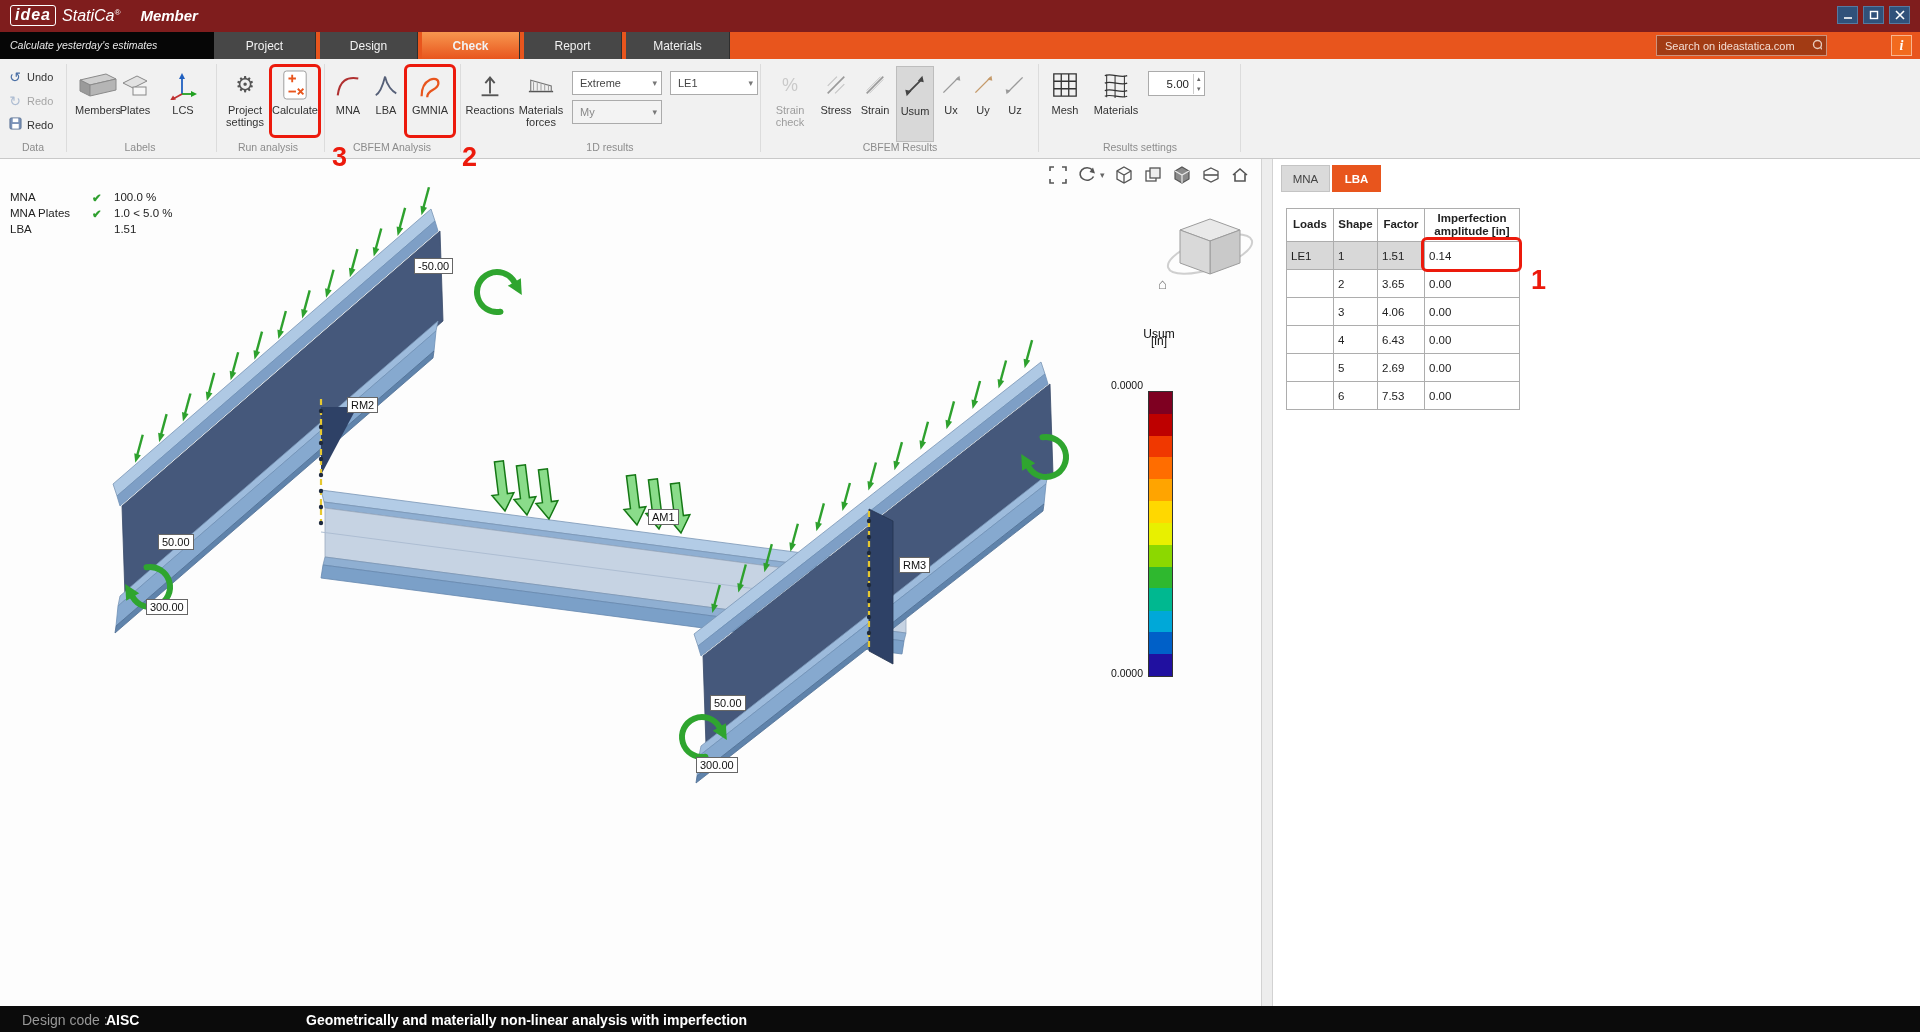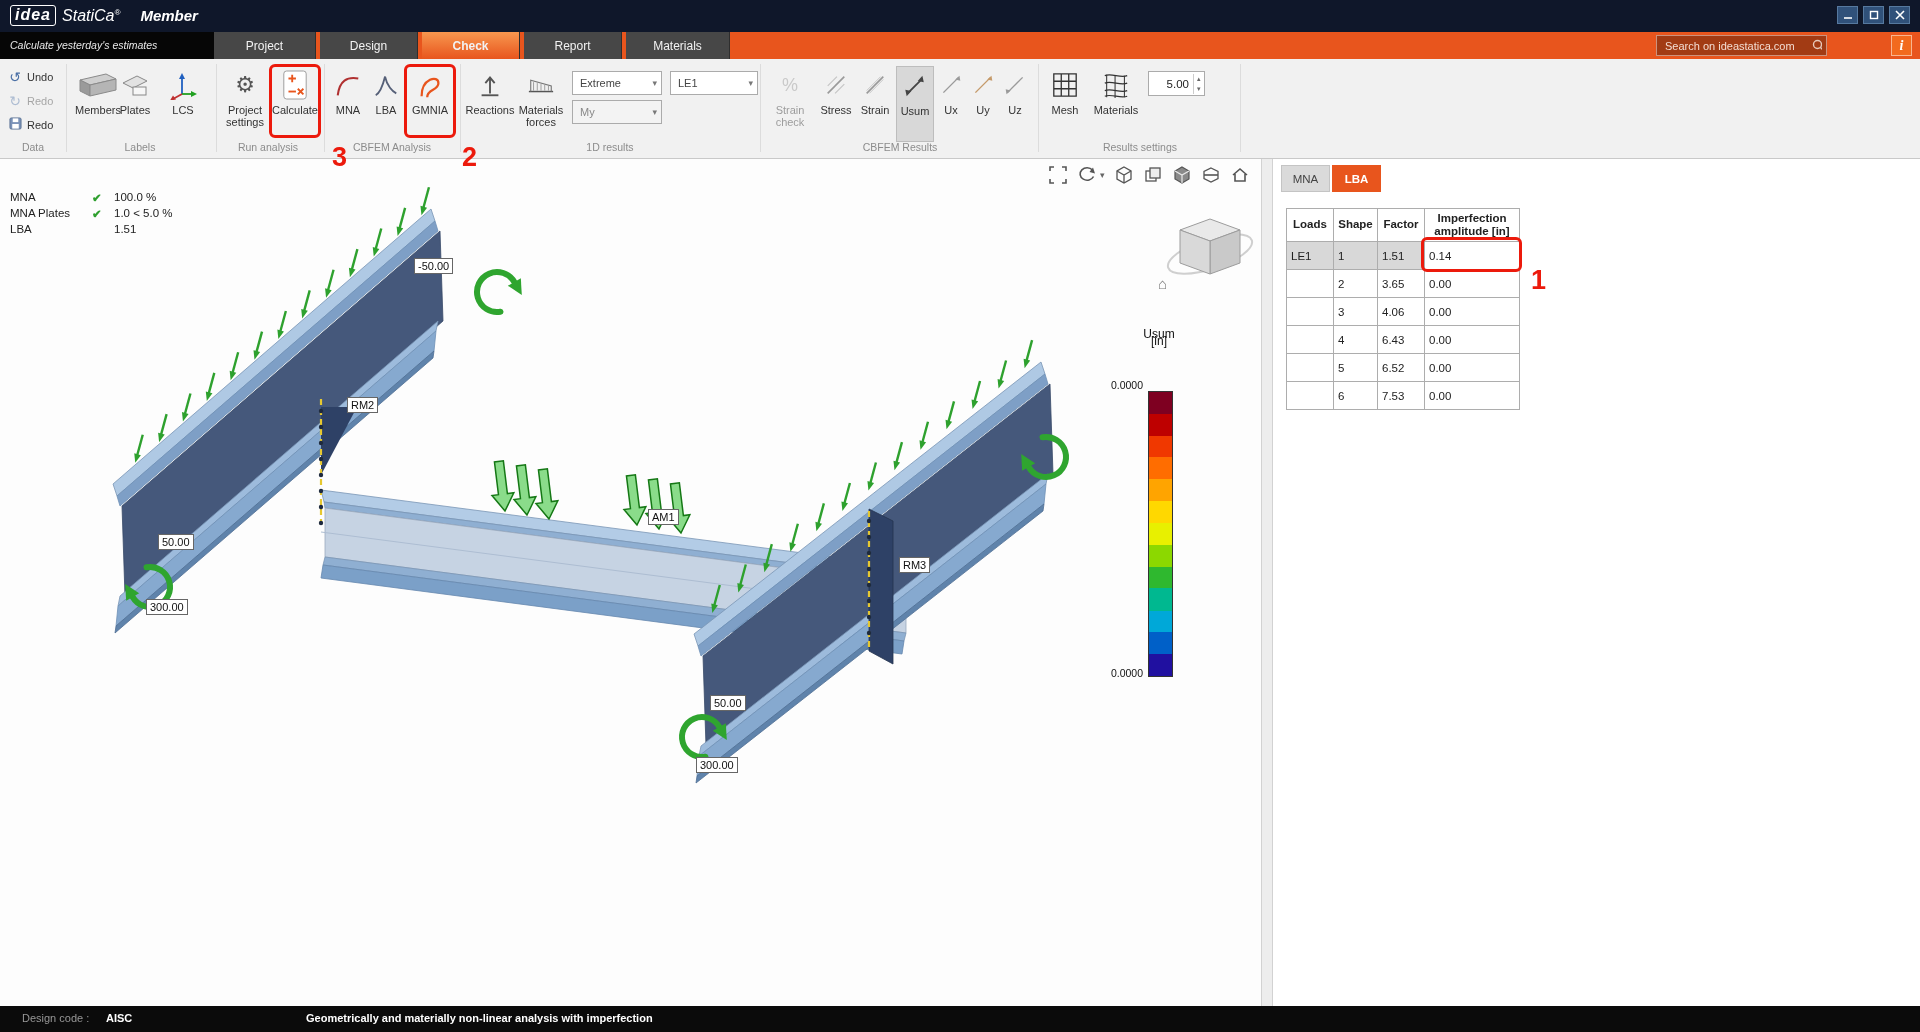--- a/index.html
+++ b/index.html
@@ -3,21 +3,21 @@
 <meta charset="utf-8">
 <style>
   * { box-sizing: border-box; }
   html,body { margin:0; padding:0; }
   body {
     width:1920px; height:1032px; position:relative; overflow:hidden;
     font-family:"Liberation Sans", sans-serif; background:#fff;
     -webkit-font-smoothing:antialiased;
   }
   
-  .titlebar { position:absolute; left:0; top:0; width:1920px; height:32px; background:#0f172a; color:#fff; }
+  .titlebar { position:absolute; left:0; top:0; width:1920px; height:32px; background:#7f1d1d; color:#fff; }
   .logo { position:absolute; left:10px; top:5px; display:flex; align-items:center; gap:6px; }
   .logo-idea { font-style:italic; font-weight:bold; font-size:16px; letter-spacing:1px; border:1.5px solid #fff; border-radius:3px; padding:0 4px 1px 4px; }
   .logo-statica { font-style:italic; font-size:16px; }
   .logo-statica sup { font-size:8px; }
   .logo-app { font-style:italic; font-weight:bold; font-size:15px; margin-left:14px; }
   .doc-title { position:absolute; left:0; right:0; top:8px; text-align:center; font-size:12.5px; color:#EDEDED; }
   .winbtns { position:absolute; right:10px; top:6px; display:flex; gap:5px; }
   .winbtn { width:21px; height:18px; background:#30517A; border:1px solid #56799F; display:flex; align-items:center; justify-content:center; cursor:default; }
   
   .tabrow { position:absolute; left:0; top:32px; width:1920px; height:27px; background:#E8551D; }
@@ -77,21 +77,21 @@
   .ptab { position:absolute; top:6px; height:27px; width:49px; display:flex; align-items:center; justify-content:center; font-size:11.5px; cursor:default; }
   .ptab.inactive { left:8px; background:#DADADA; color:#444; border:1px solid #C4C4C4; }
   .ptab.active { left:59px; background:#E8551D; color:#fff; font-weight:bold; }
   .ptable { position:absolute; left:13px; top:49px; border-collapse:collapse; font-size:11.5px; color:#222; }
   .ptable th, .ptable td { border:1px solid #ADADAD; padding:1px 4px; }
   .ptable th { font-weight:bold; text-align:center; height:33px; line-height:1.15; background:#fff; }
   .ptable td { height:28px; text-align:left; }
   .ptable tr.sel td { background:#D8D8D8; }
   .ptable tr.sel td.white { background:#fff; }
   
-  .statusbar { position:absolute; left:0; top:1006px; width:1920px; height:26px; background:#0B0B0B; color:#fff; font-size:11px; }
+  .statusbar { position:absolute; left:0; top:1006px; width:1920px; height:26px; background:#0B0B0B; color:#fff; font-size:14px; }
   .statusbar span { position:absolute; top:6px; white-space:nowrap; }
   .sb-dim { color:#979797; }
   .sb-strong { font-weight:bold; }
 </style>
 </head>
 <body>
 
 <div class="titlebar">
   <div class="logo">
     <span class="logo-idea">idea</span>
@@ -589,21 +589,21 @@
     </tr>
     <tr>
       <td></td>
       <td>4</td>
       <td>6.43</td>
       <td>0.00</td>
     </tr>
     <tr>
       <td></td>
       <td>5</td>
-      <td>6.52</td>
+      <td>2.69</td>
       <td>0.00</td>
     </tr>
     <tr>
       <td></td>
       <td>6</td>
       <td>7.53</td>
       <td>0.00</td>
     </tr>
   </tbody>
     </table>

